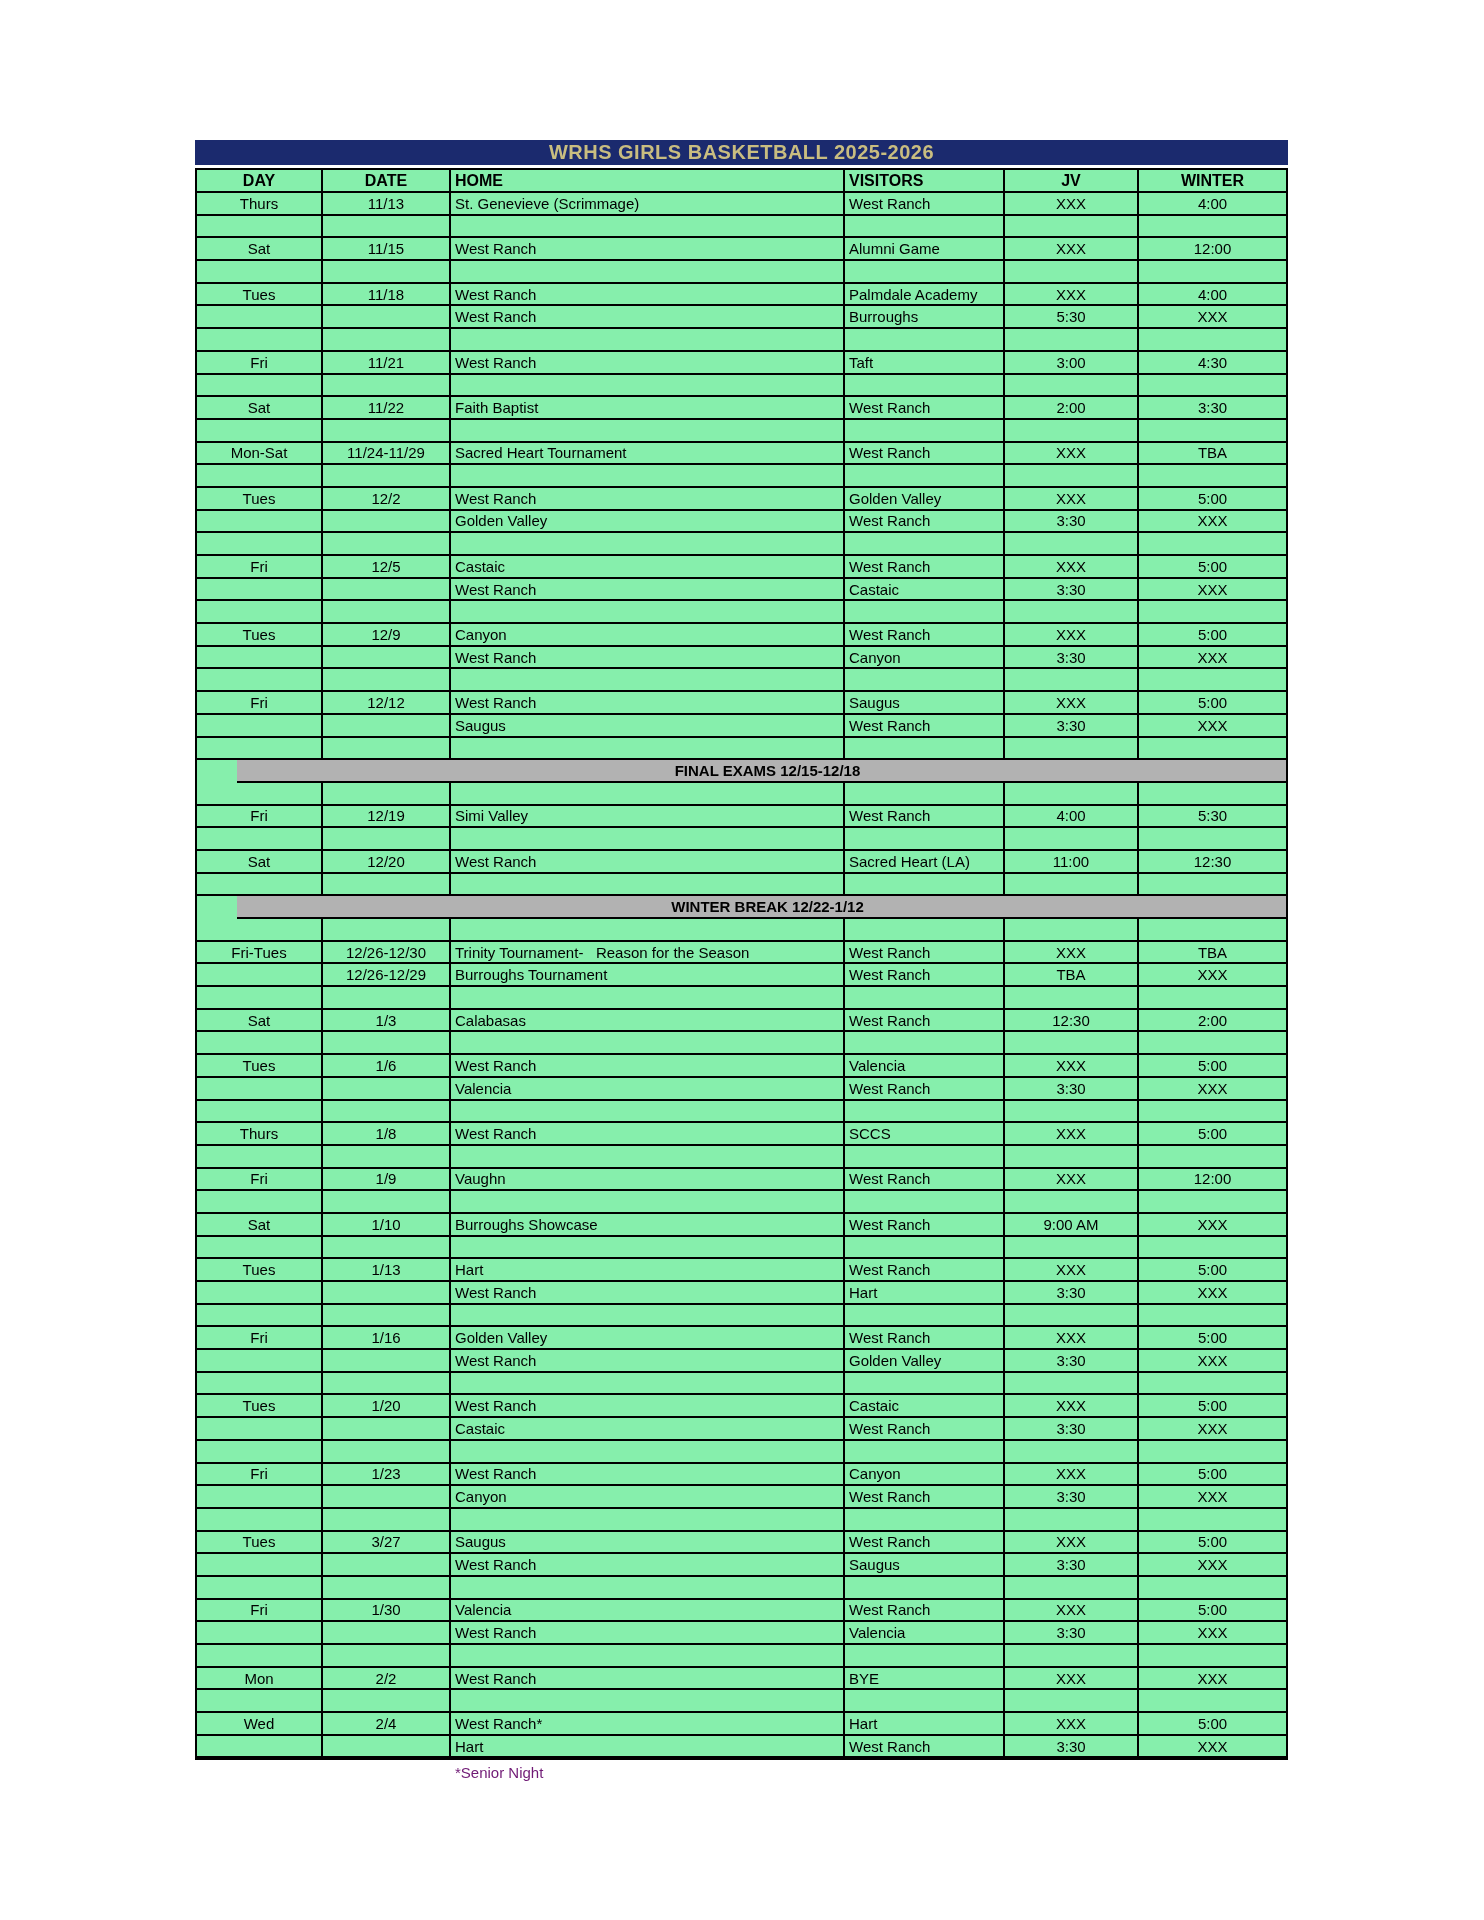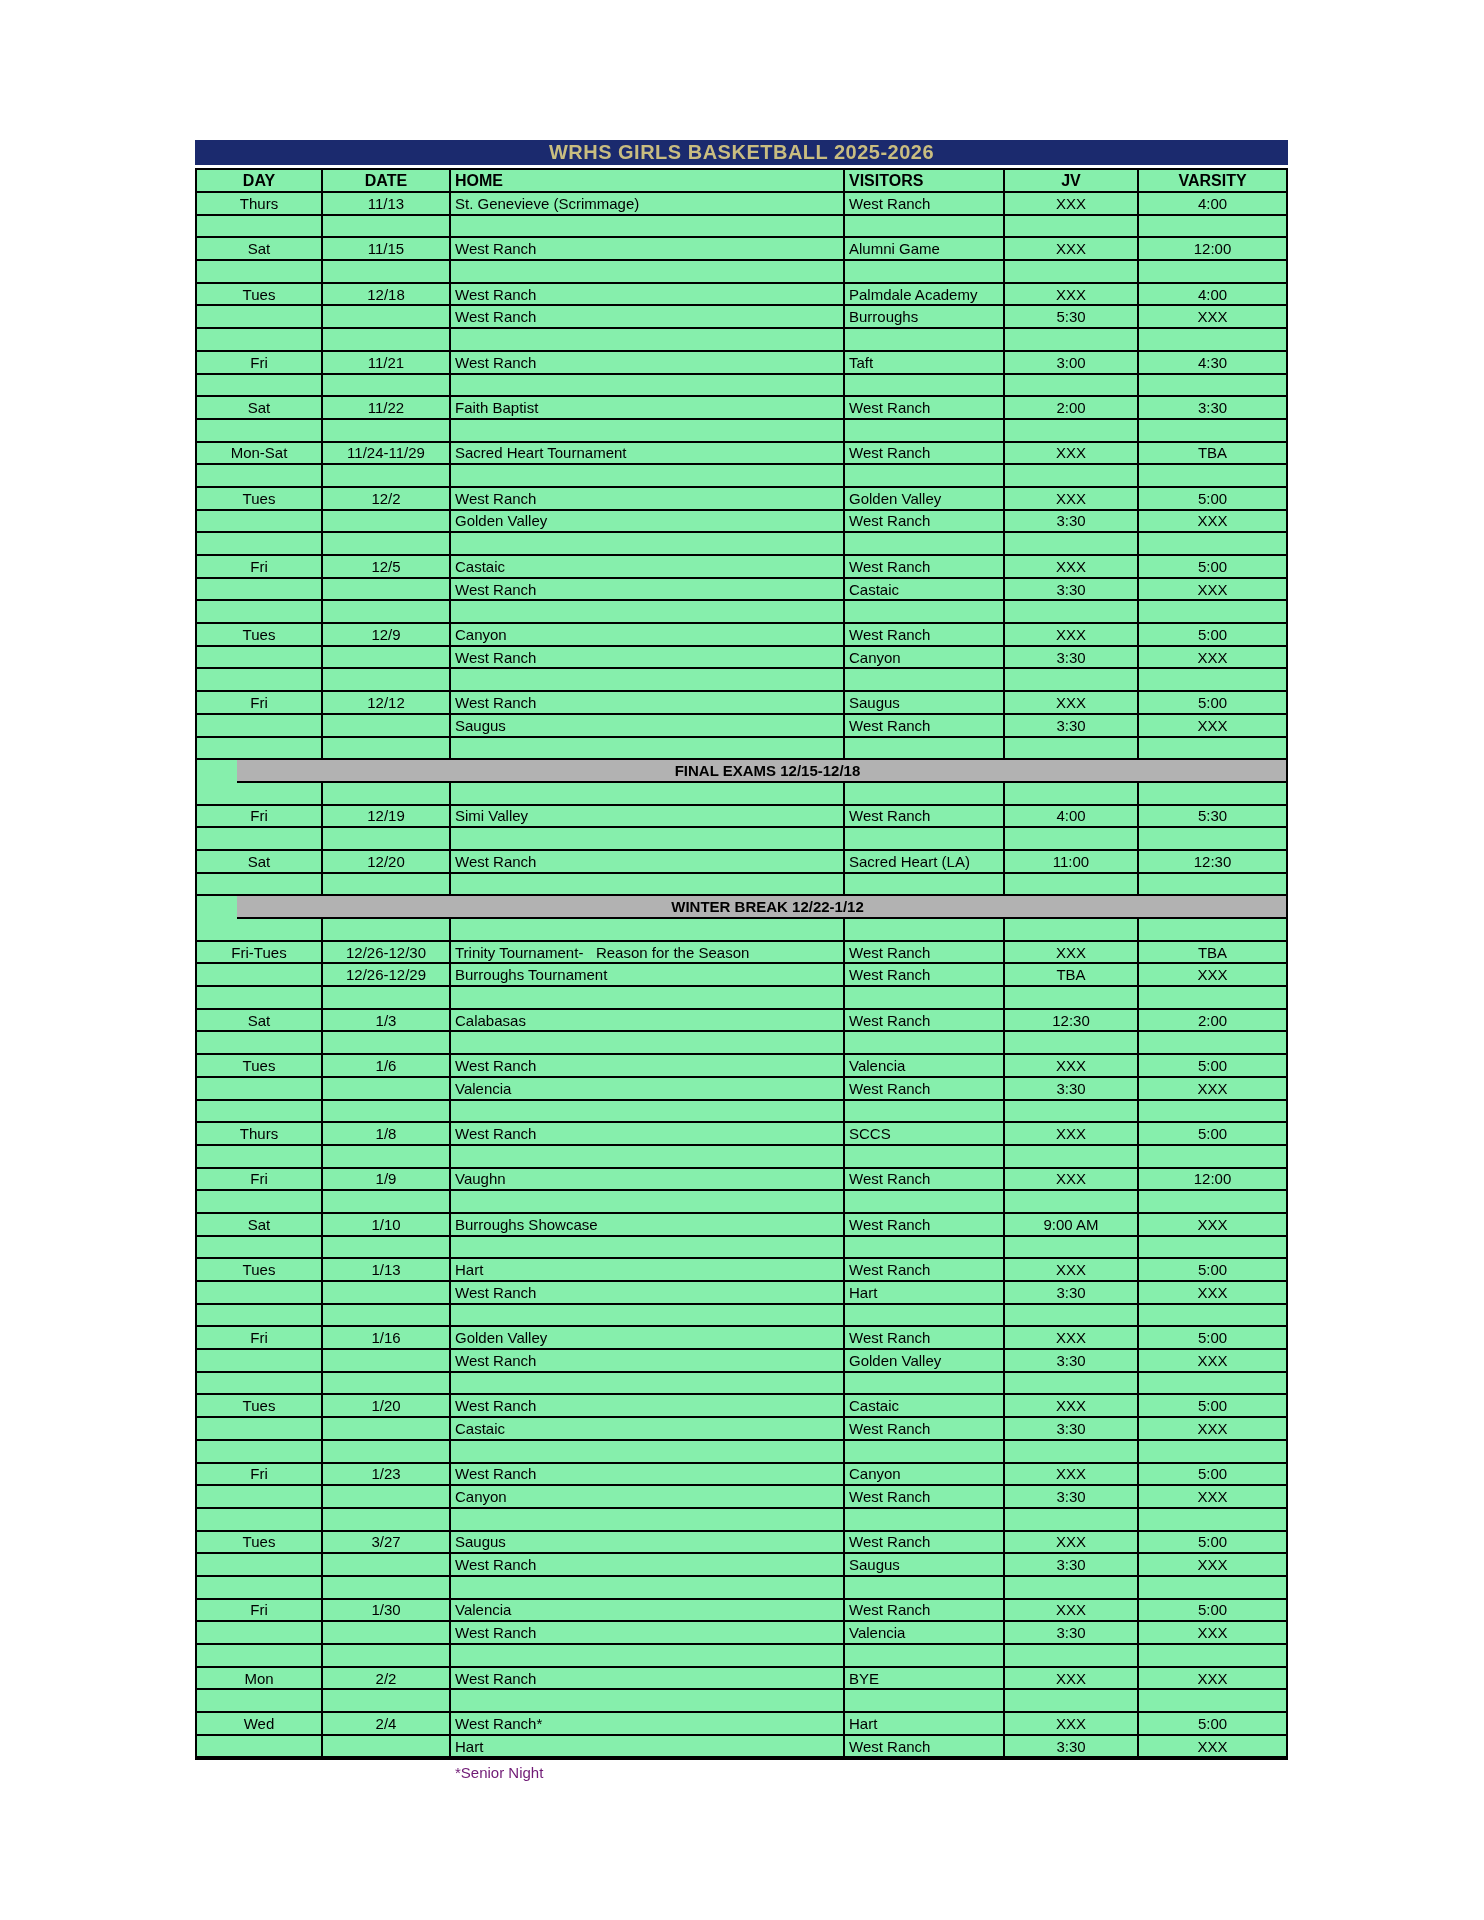--- a/index.html
+++ b/index.html
@@ -95,21 +95,21 @@
     <div class="title-banner">
       <span>WRHS GIRLS BASKETBALL 2025-2026</span>
     </div>
 
     <div class="grid" id="grid">
       <div class="cell hcell c0">DAY</div>
       <div class="cell hcell c1">DATE</div>
       <div class="cell hcell c2">HOME</div>
       <div class="cell hcell c3">VISITORS</div>
       <div class="cell hcell c4">JV</div>
-      <div class="cell hcell c5">VARSITY</div>
+      <div class="cell hcell c5">WINTER</div>
     <div class="cell c0">Thurs</div>
         <div class="cell c1">11/13</div>
         <div class="cell c2">St. Genevieve (Scrimmage)</div>
         <div class="cell c3">West Ranch</div>
         <div class="cell c4">XXX</div>
         <div class="cell c5">4:00</div>
         <div class="cell c0"></div>
         <div class="cell c1"></div>
         <div class="cell c2"></div>
         <div class="cell c3"></div>
@@ -121,21 +121,21 @@
         <div class="cell c3">Alumni Game</div>
         <div class="cell c4">XXX</div>
         <div class="cell c5">12:00</div>
         <div class="cell c0"></div>
         <div class="cell c1"></div>
         <div class="cell c2"></div>
         <div class="cell c3"></div>
         <div class="cell c4"></div>
         <div class="cell c5"></div>
         <div class="cell c0">Tues</div>
-        <div class="cell c1">12/18</div>
+        <div class="cell c1">11/18</div>
         <div class="cell c2">West Ranch</div>
         <div class="cell c3">Palmdale Academy</div>
         <div class="cell c4">XXX</div>
         <div class="cell c5">4:00</div>
         <div class="cell c0"></div>
         <div class="cell c1"></div>
         <div class="cell c2">West Ranch</div>
         <div class="cell c3">Burroughs</div>
         <div class="cell c4">5:30</div>
         <div class="cell c5">XXX</div>

